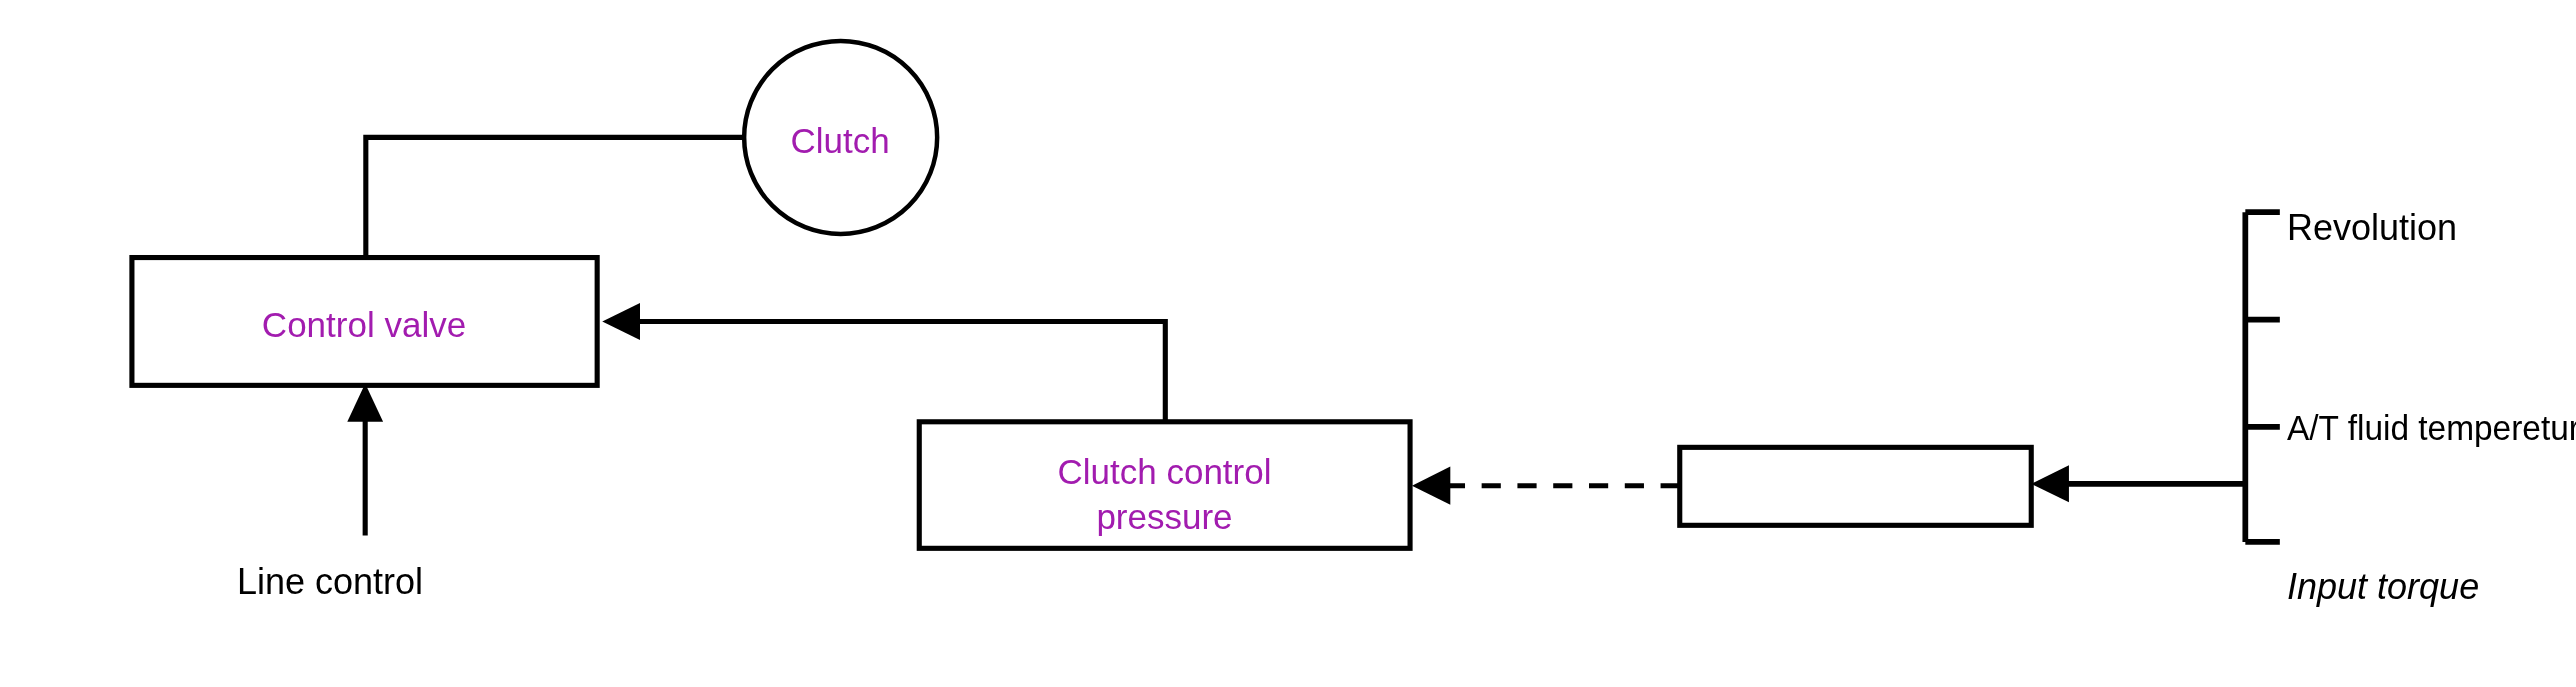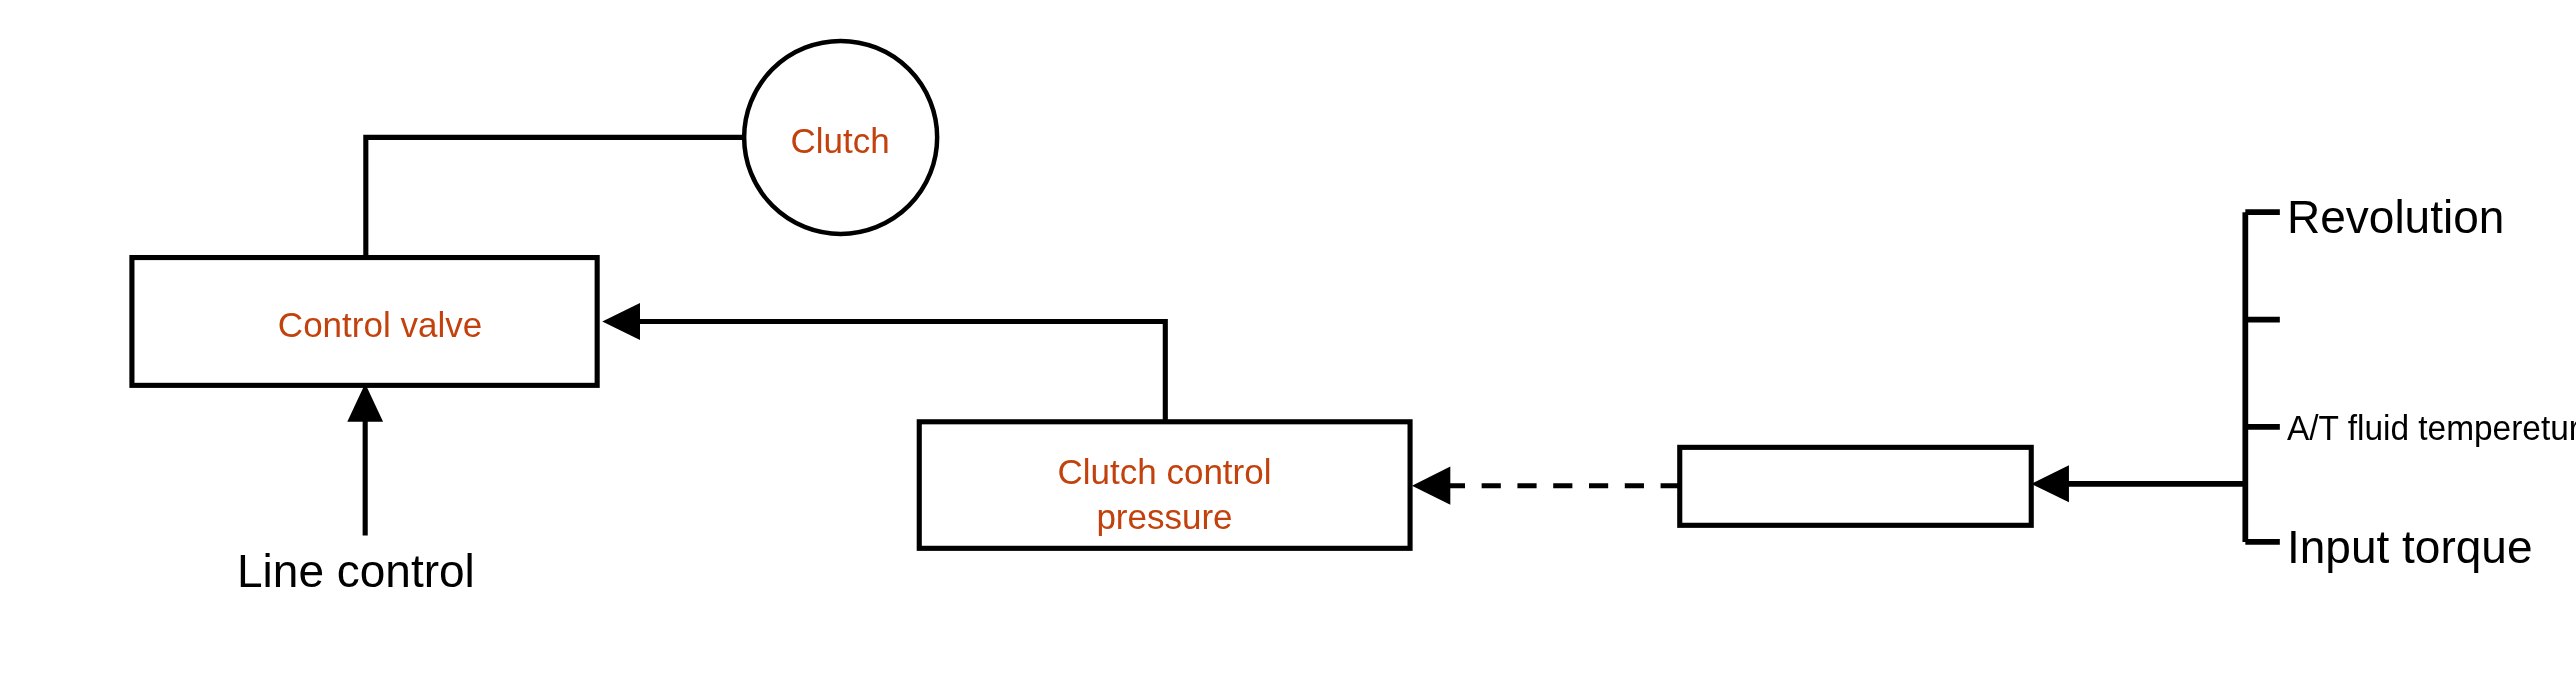--- a/index.html
+++ b/index.html
@@ -20,35 +20,35 @@
   #diagram-svg {
     position: absolute;
     left: 0;
     top: 0;
     width: 2576px;
     height: 687px;
   }
   .node-label {
     position: absolute;
     font-family: "Liberation Sans", sans-serif;
-    color: #c2410c;
+    color: #a21caf;
     white-space: pre;
     line-height: 1.18;
     text-align: center;
     pointer-events: none;
   }
   .sig-label {
     position: absolute;
     font-family: "Liberation Sans", sans-serif;
     color: #000000;
     white-space: pre;
     line-height: 1.0;
   }
   .sz-box   { font-size: 35px; }
-  .sz-sig   { font-size: 46px; }
+  .sz-sig   { font-size: 36px; margin-top: 16px; }
   .sz-sig-condensed { font-size: 35px; transform: scaleX(0.955); transform-origin: left center; }
 </style>
 </head>
 <body>
 
 <div id="canvas">
 
   <svg id="diagram-svg" viewBox="0 0 4028 1075" xmlns="http://www.w3.org/2000/svg">
 
     <circle cx="1314" cy="215" r="151" fill="none" stroke="#000000" stroke-width="7"></circle>
@@ -77,29 +77,29 @@
     <line x1="3512" y1="668" x2="3566" y2="668" stroke="#000000" stroke-width="9"></line>
     <line x1="3512" y1="848" x2="3566" y2="848" stroke="#000000" stroke-width="9"></line>
 
     <line x1="3512" y1="757" x2="3215" y2="757" stroke="#000000" stroke-width="9"></line>
     <polygon points="3177,757 3236,728 3236,786" fill="#000000"></polygon>
 
   </svg>
 
   <div class="node-label sz-box" style="left:744px; top:120px; width:192px;">Clutch</div>
 
-  <div class="node-label sz-box" style="left:131px; top:304px; width:466px;padding-left:16px;">Control valve</div>
+  <div class="node-label sz-box" style="left:131px; top:304px; width:466px;">Control valve</div>
 
   <div class="node-label sz-box" style="left:919px; top:451px; width:491px;">Clutch control</div>
   <div class="node-label sz-box" style="left:919px; top:496px; width:491px;">pressure</div>
 
 
   <div class="sig-label sz-sig" style="left:237px; top:548px;">Line control</div>
 
   <div class="sig-label sz-sig" style="left:2287px; top:194px;">Revolution</div>
 
 
   <div class="sig-label sz-sig-condensed" style="left:2287px; top:410px;">A/T fluid tempereture</div>
 
-  <div class="sig-label sz-sig" style="left:2287px; top:524px;">Input torque</div>
+  <div class="sig-label sz-sig" style="left:2287px; top:553px;font-style:italic;">Input torque</div>
 
 </div>
 
 
 </body></html>

